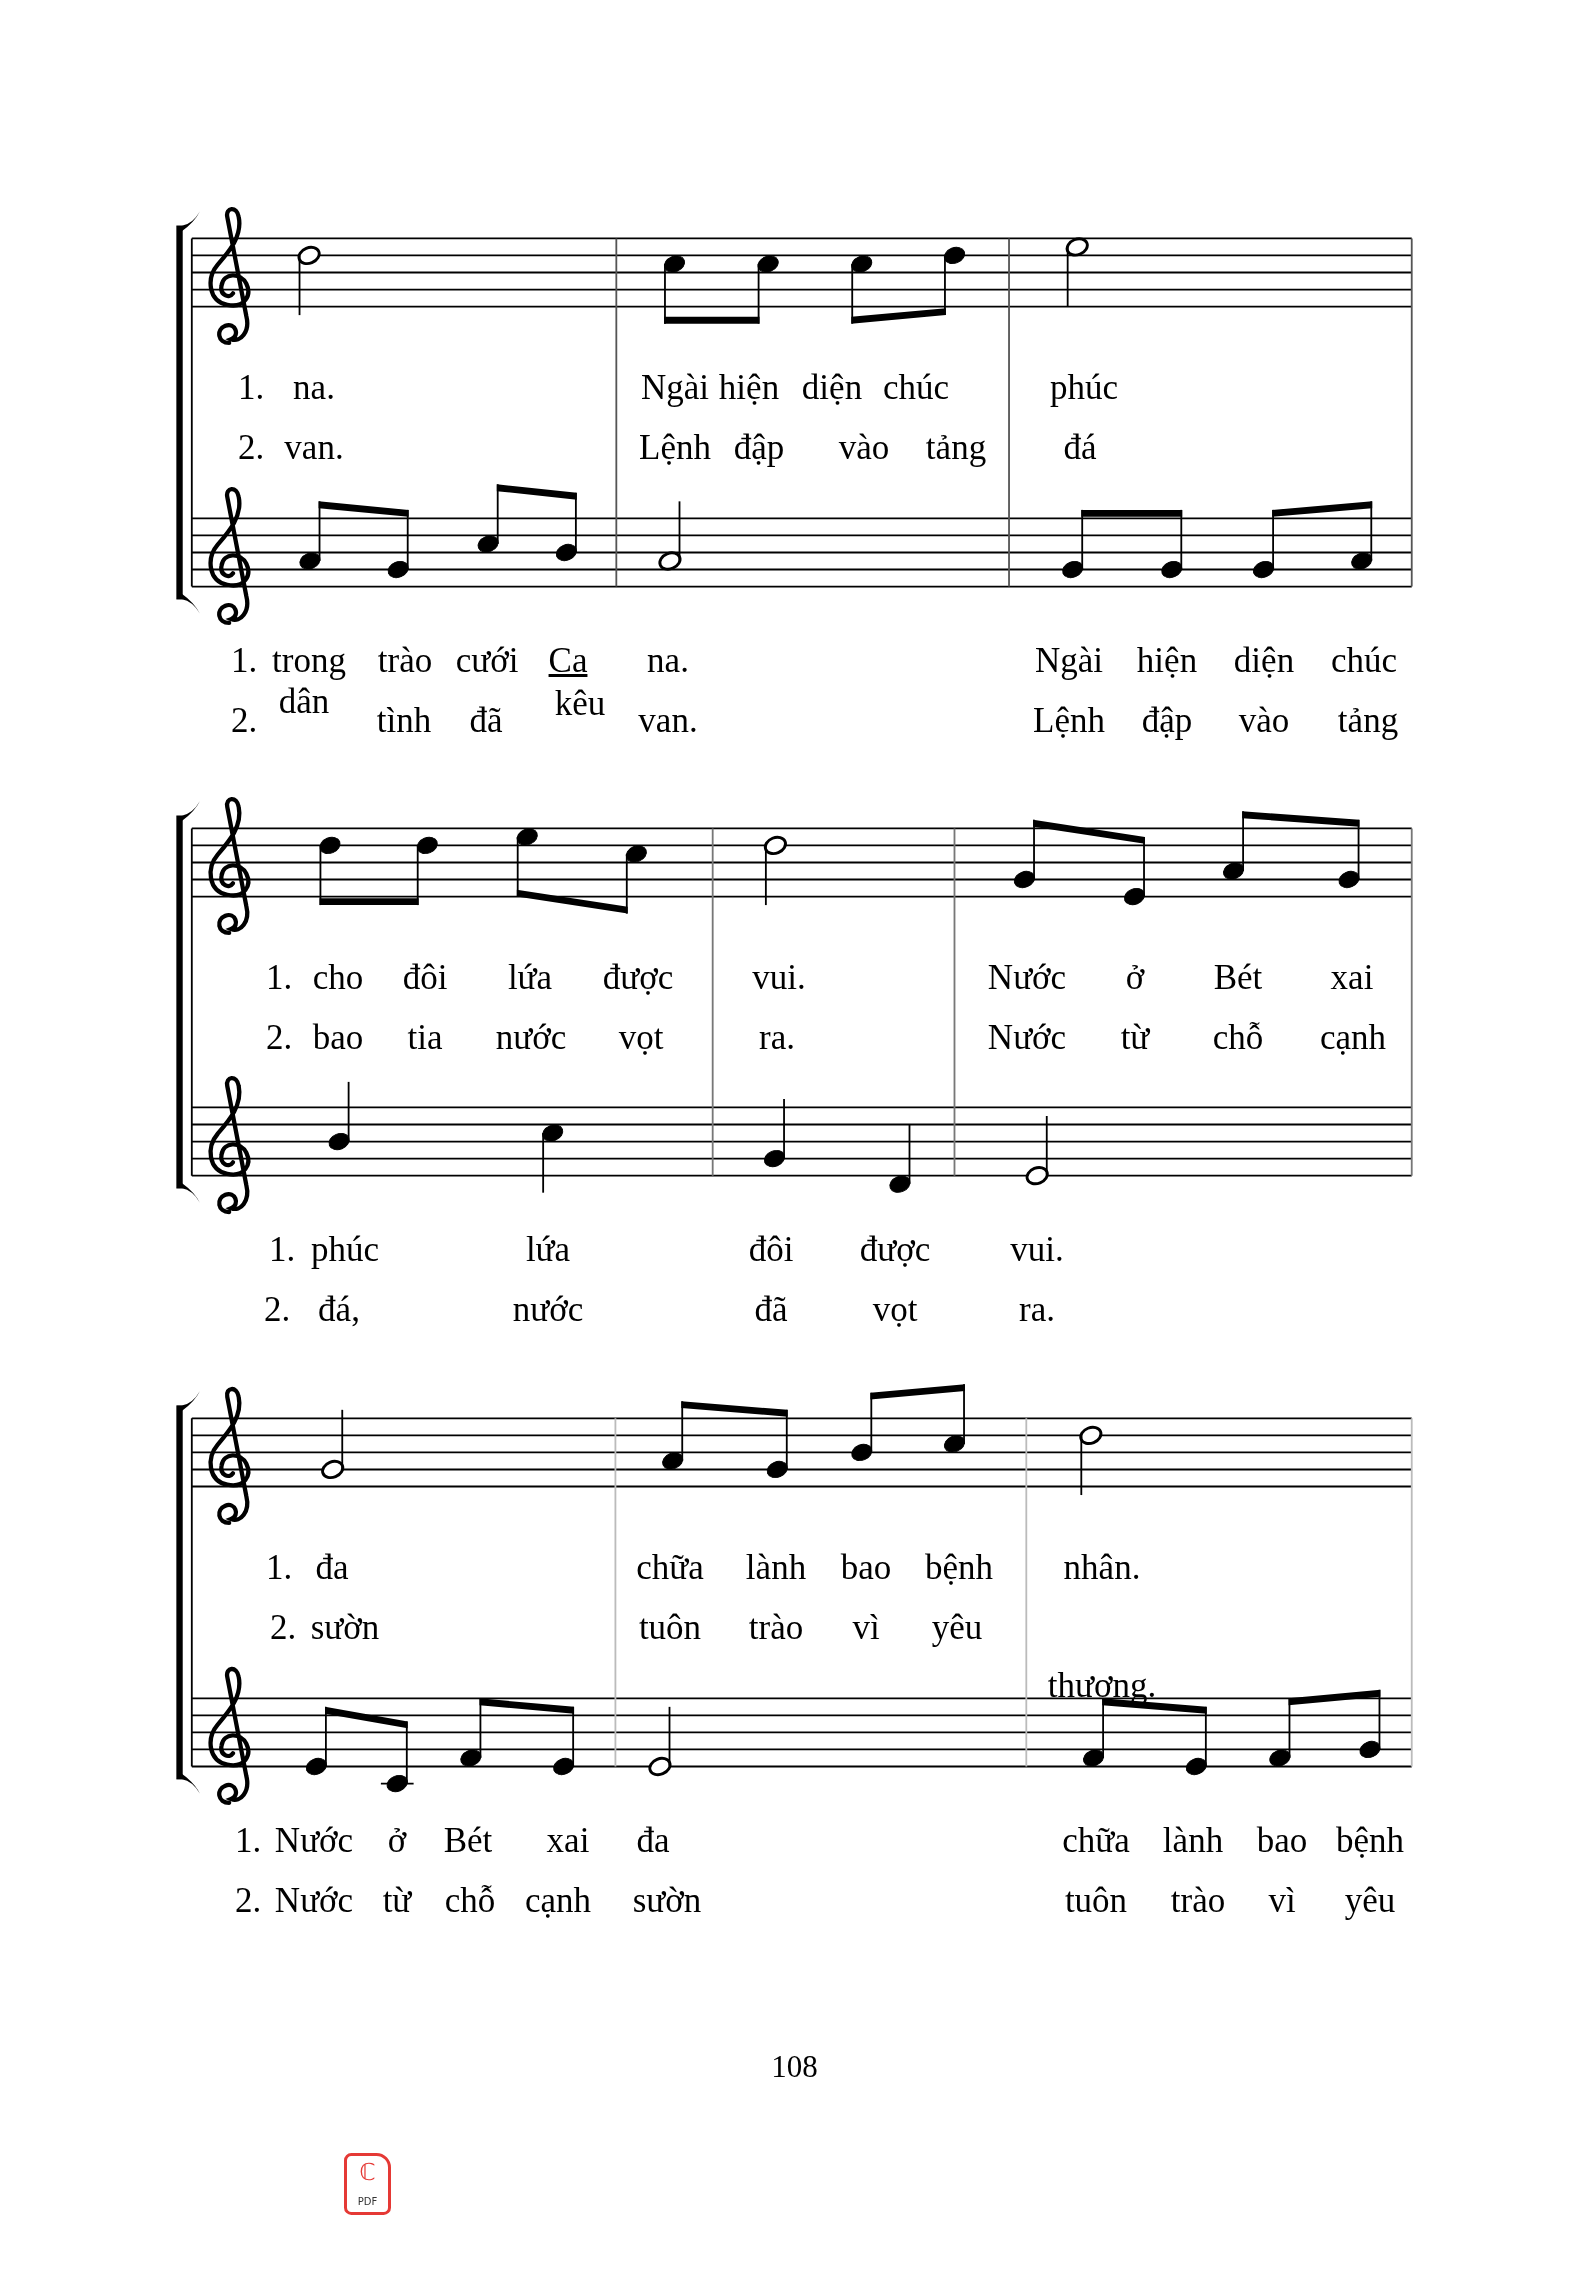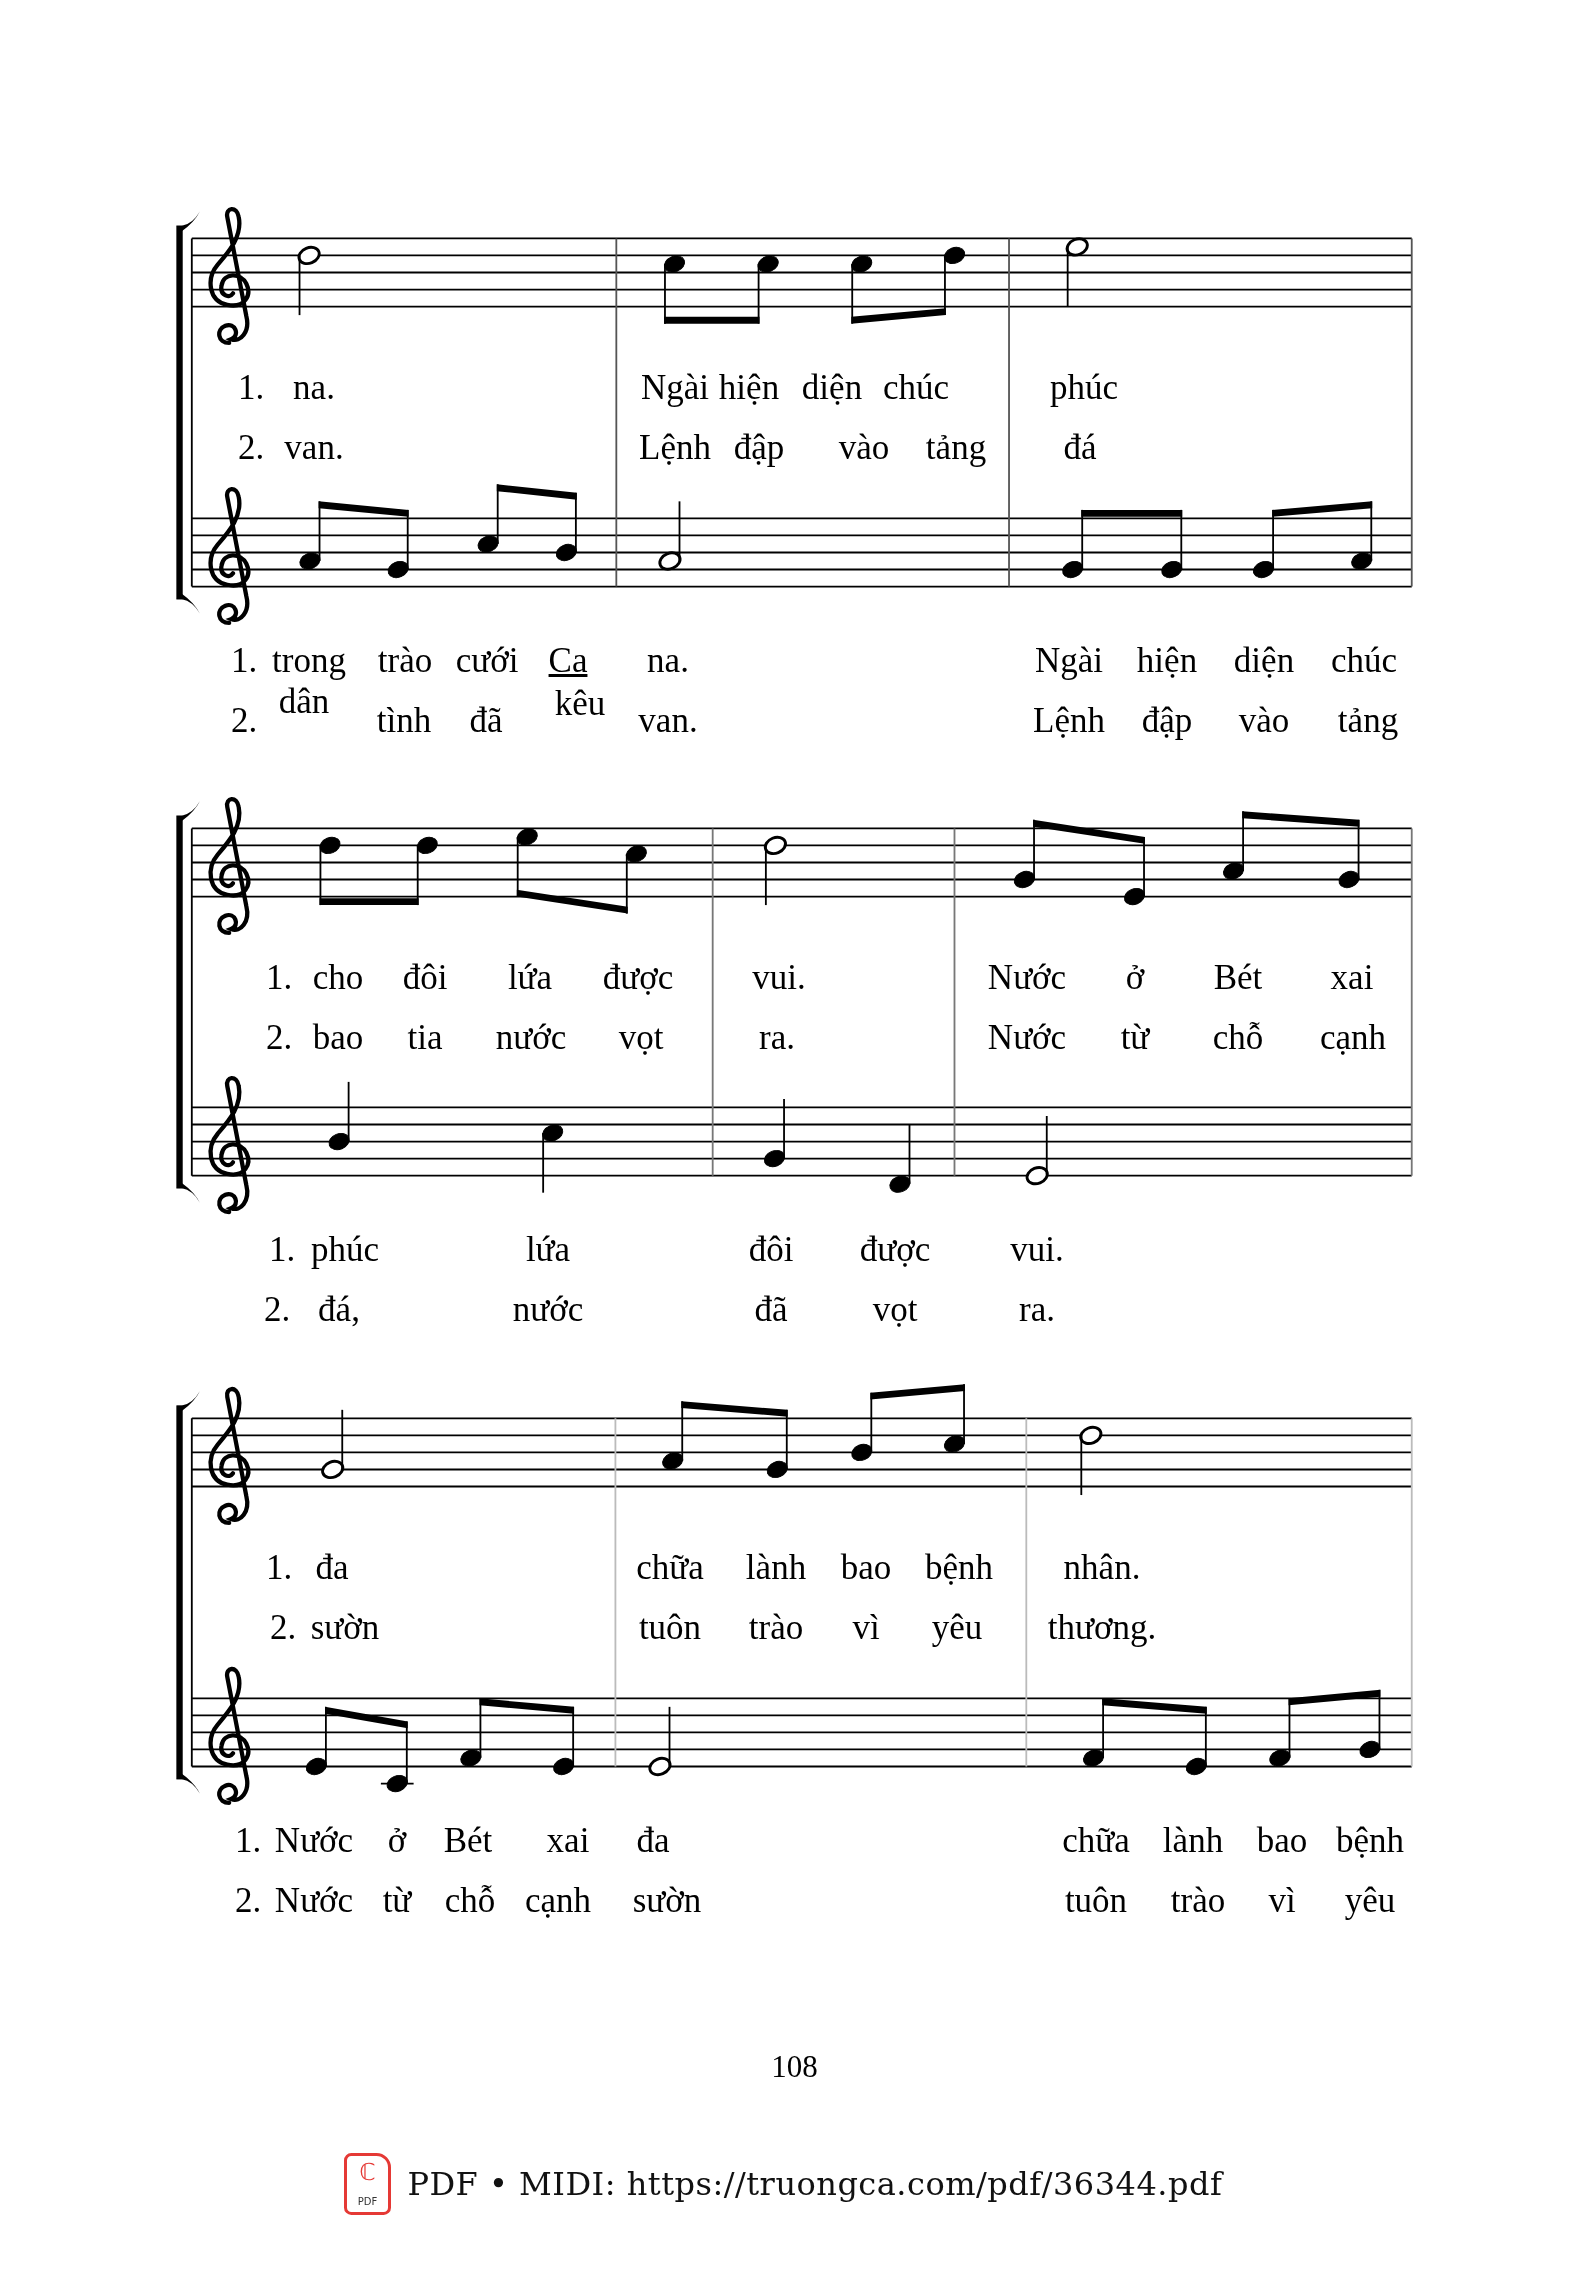--- a/index.html
+++ b/index.html
@@ -266,21 +266,21 @@
     <div class="lyric" style="left: 776px; top: 1550px;">lành</div>
     <div class="lyric" style="left: 866px; top: 1550px;">bao</div>
     <div class="lyric" style="left: 959px; top: 1550px;">bệnh</div>
     <div class="lyric" style="left: 1102px; top: 1550px;">nhân.</div>
     <div class="lyric left" style="left: 270px; top: 1610px;">2.</div>
     <div class="lyric" style="left: 345px; top: 1610px;">sườn</div>
     <div class="lyric" style="left: 670px; top: 1610px;">tuôn</div>
     <div class="lyric" style="left: 776px; top: 1610px;">trào</div>
     <div class="lyric" style="left: 866px; top: 1610px;">vì</div>
     <div class="lyric" style="left: 957px; top: 1610px;">yêu</div>
-    <div class="lyric" style="left: 1102px; top: 1610px;">thương.</div>
+    <div class="lyric" style="left: 1102px; top: 1668px;">thương.</div>
     <div class="lyric left" style="left: 235px; top: 1823px;">1.</div>
     <div class="lyric" style="left: 314px; top: 1823px;">Nước</div>
     <div class="lyric" style="left: 397px; top: 1823px;">ở</div>
     <div class="lyric" style="left: 468px; top: 1823px;">Bét</div>
     <div class="lyric" style="left: 568px; top: 1823px;">xai</div>
     <div class="lyric" style="left: 653px; top: 1823px;">đa</div>
     <div class="lyric" style="left: 1096px; top: 1823px;">chữa</div>
     <div class="lyric" style="left: 1193px; top: 1823px;">lành</div>
     <div class="lyric" style="left: 1282px; top: 1823px;">bao</div>
     <div class="lyric" style="left: 1370px; top: 1823px;">bệnh</div>
@@ -296,15 +296,14 @@
     <div class="lyric" style="left: 1370px; top: 1883px;">yêu</div>
   </div>
 
 <div class="page-number">108</div>
 
 <div class="footer">
   <div class="pdf-icon">
     <span class="glyph">ℂ</span>
     <span class="lbl">PDF</span>
   </div>
-  <span class="footer-text">PDF • MIDI: https://truongca.com/pdf/36344.pdf</span>
 </div>
 
 
 </body></html>

